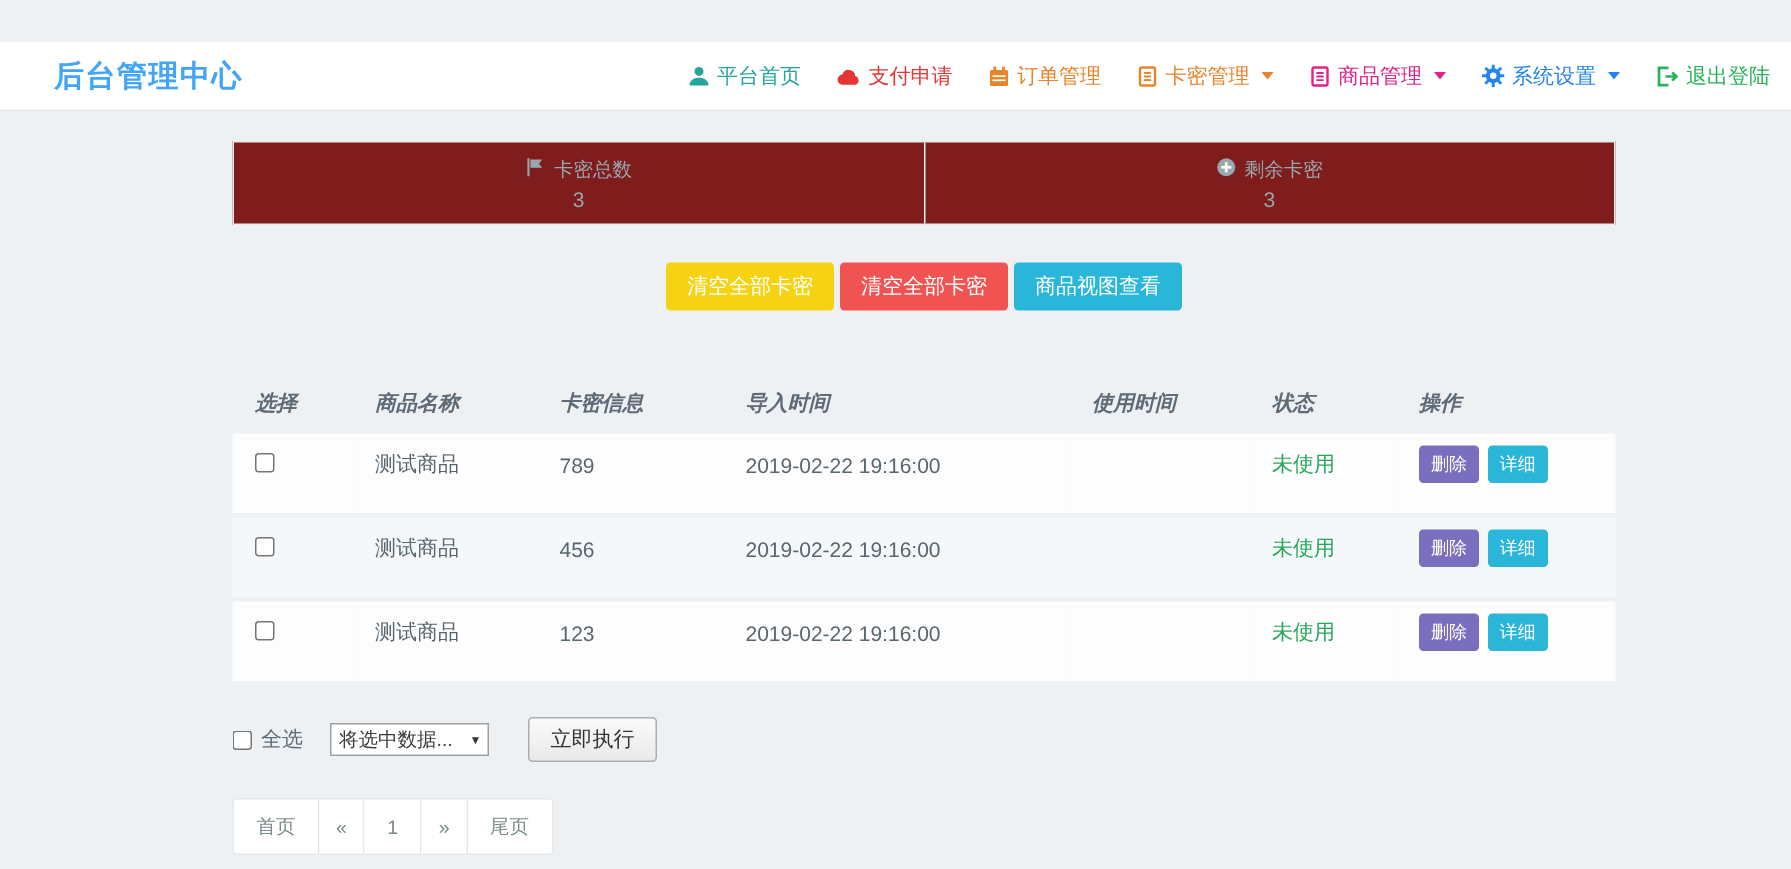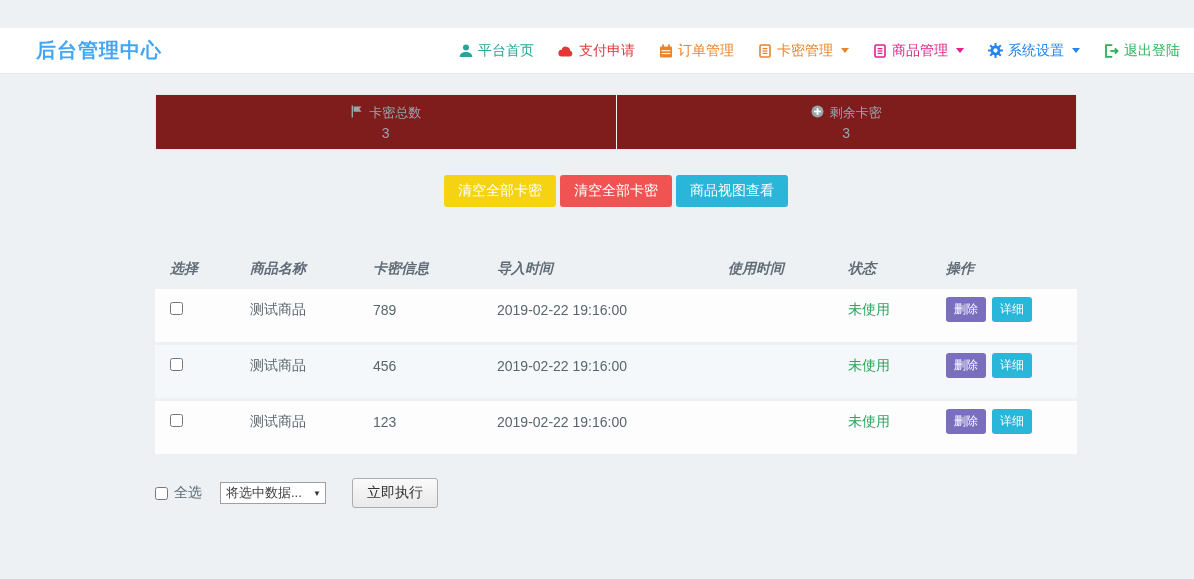--- a/index.html
+++ b/index.html
@@ -286,14 +286,21 @@
     <input type="checkbox" id="select-all" style="">
     <label for="select-all">全选</label>
     <div class="bulk-select">
       <span>将选中数据...</span>
       <span class="select-caret">▼</span>
     </div>
     <button class="exec-btn">立即执行</button>
   </div>
 
   
+  <div class="pagination">
+    <button class="page-btn">首页</button>
+    <button class="page-btn arrow">«</button>
+    <button class="page-btn">1</button>
+    <button class="page-btn arrow">»</button>
+    <button class="page-btn">尾页</button>
+  </div>
 
 </div>
 
 </body></html>

